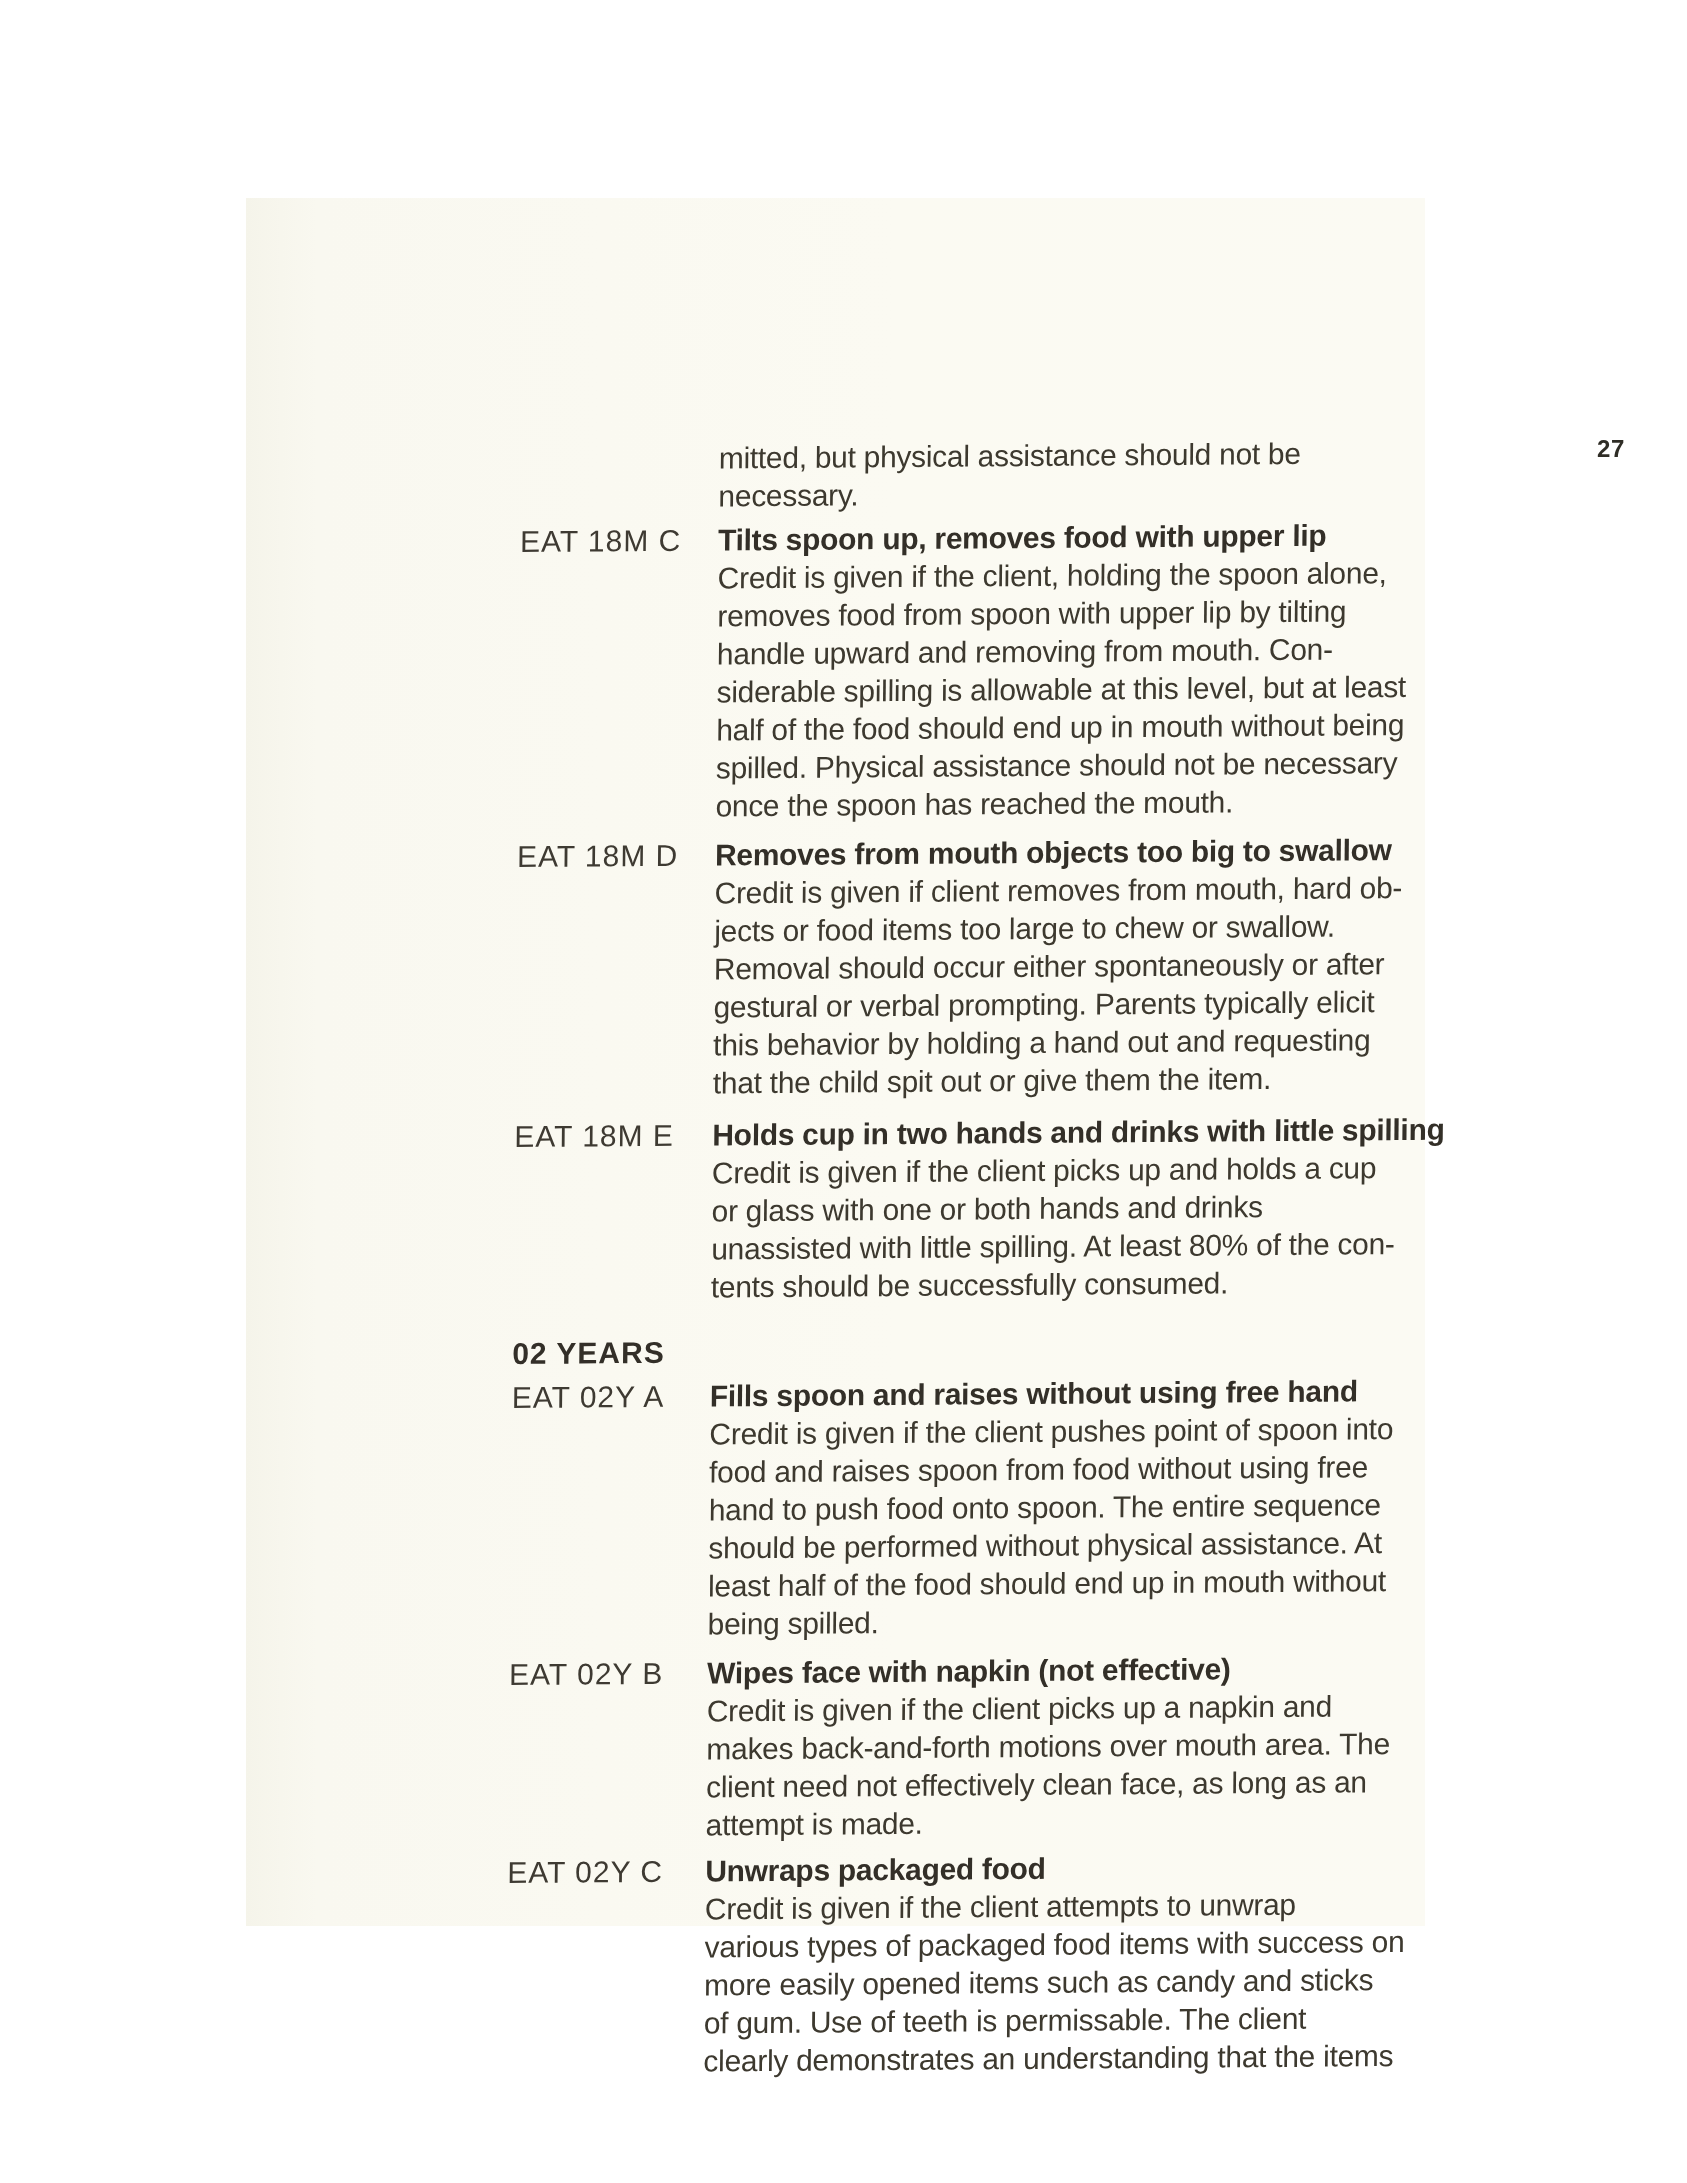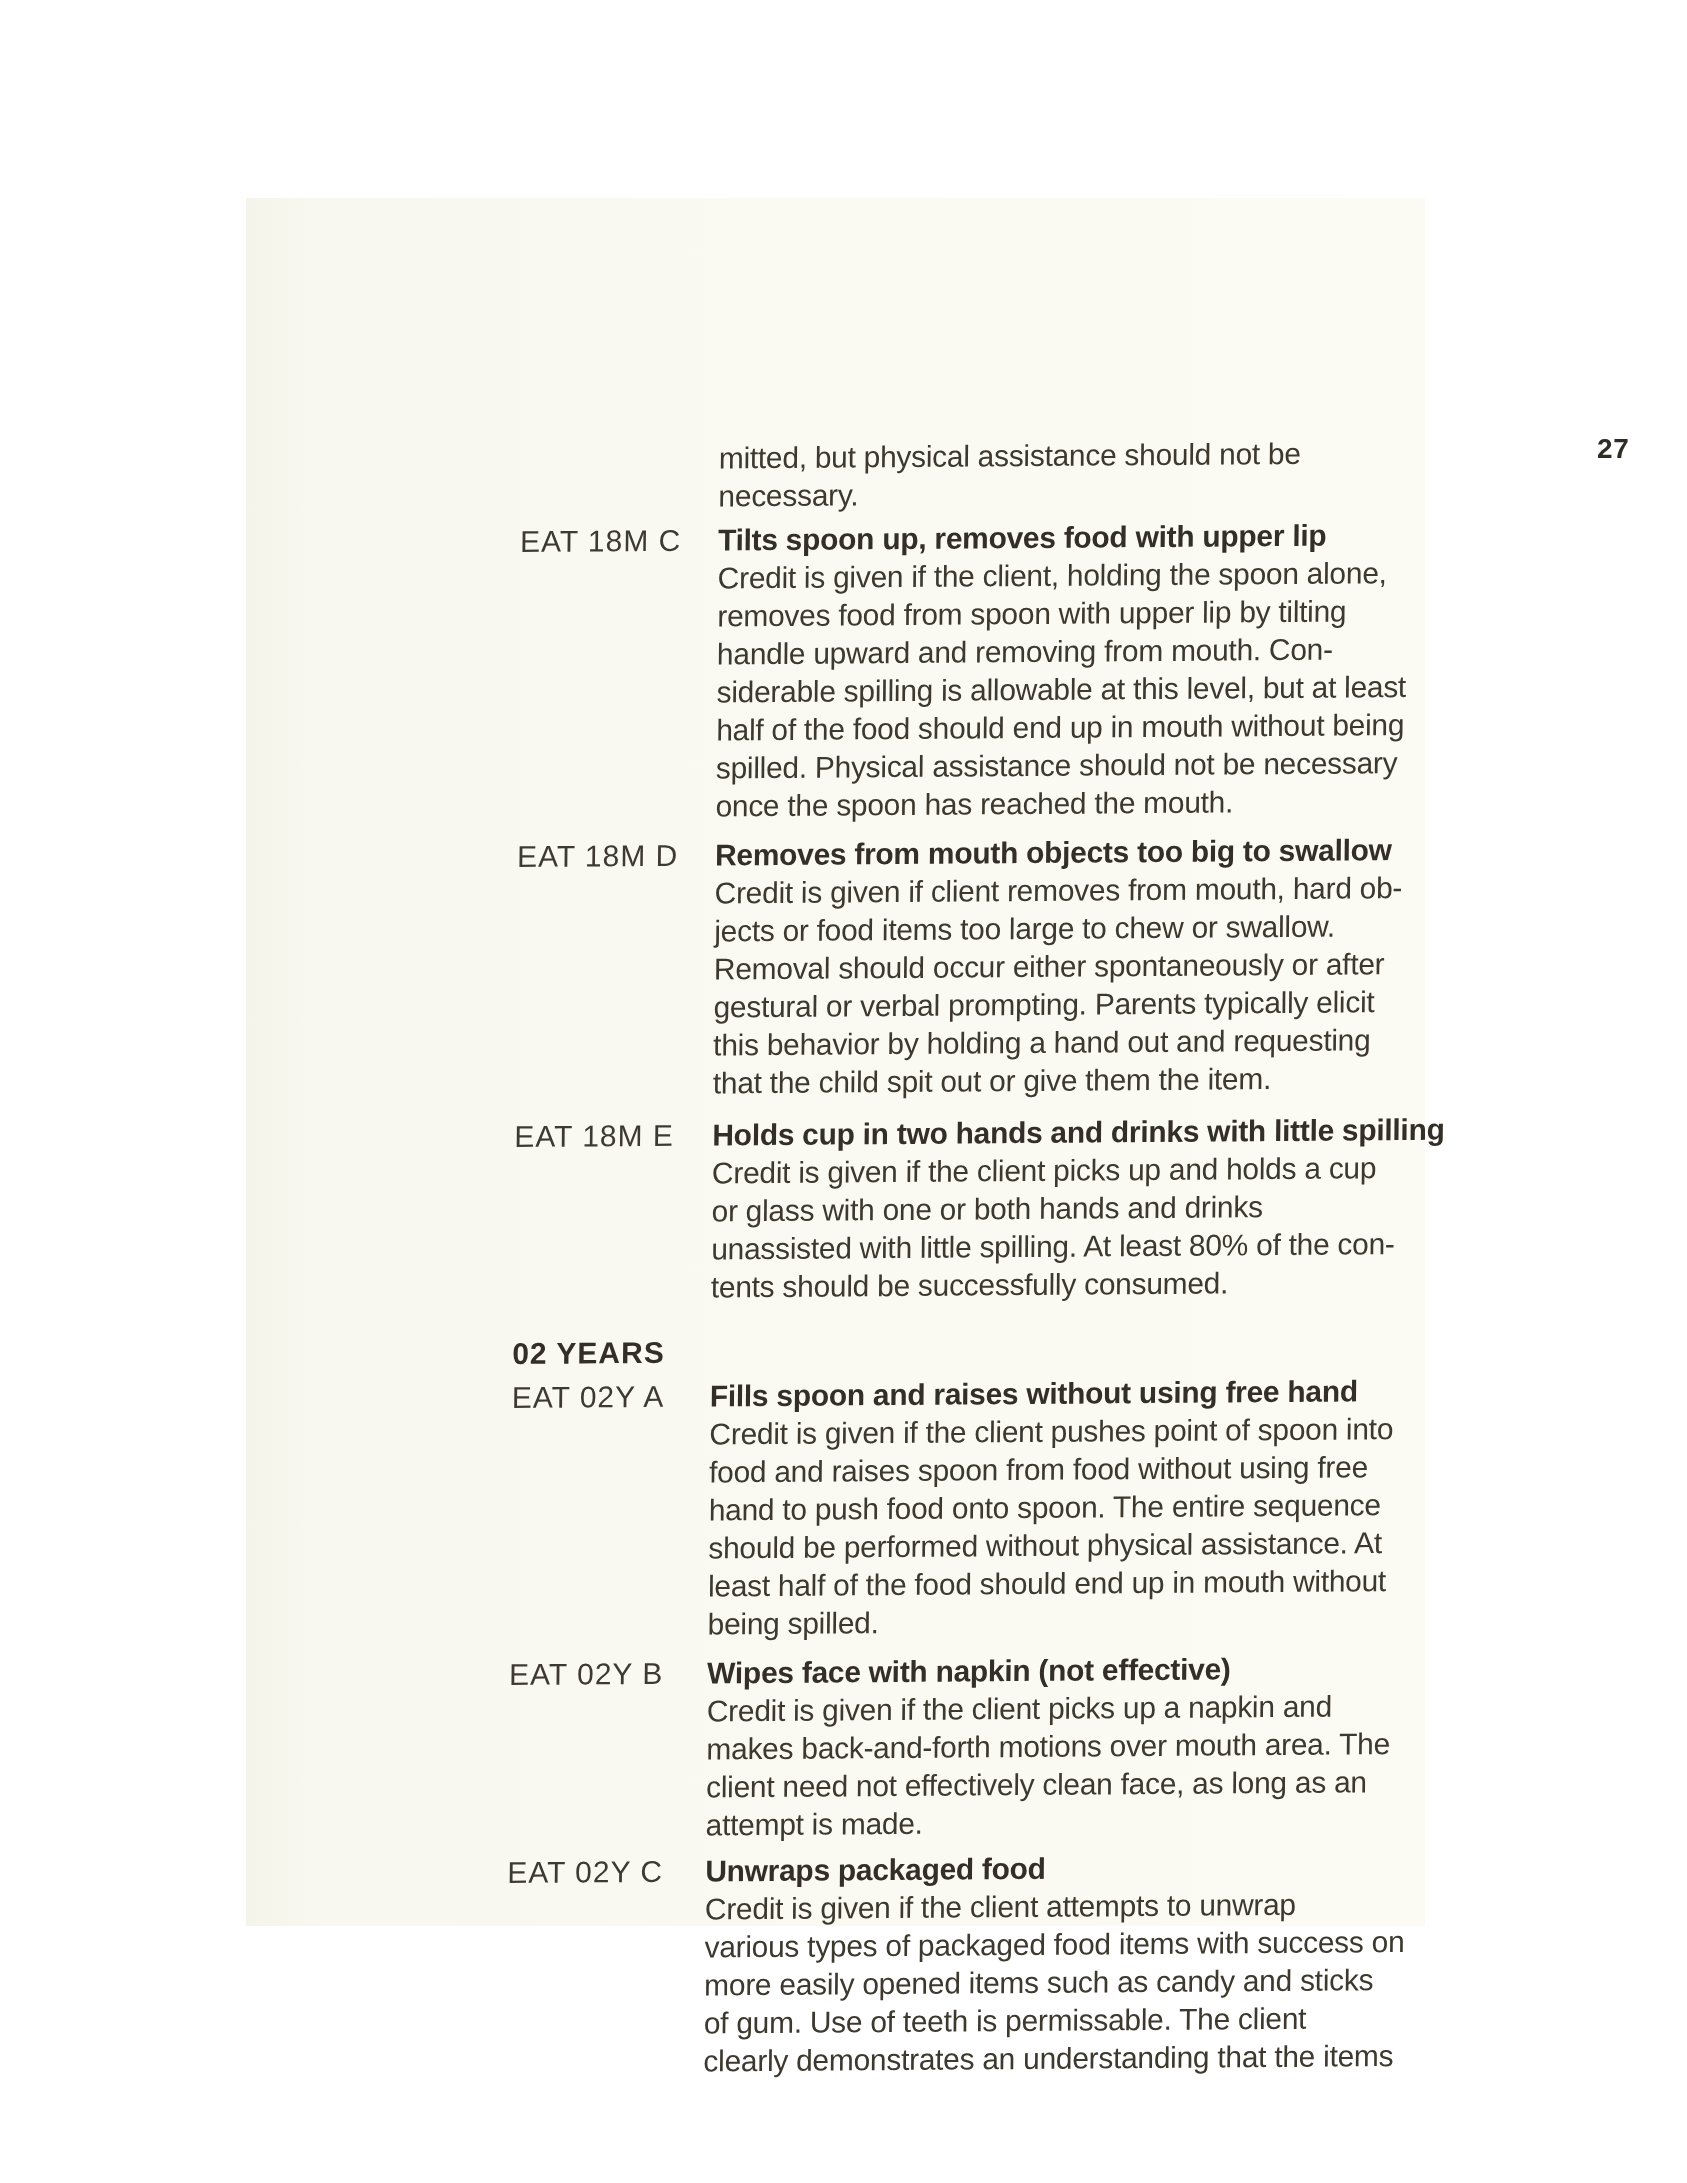--- a/index.html
+++ b/index.html
@@ -19,21 +19,21 @@
     left: 246px;
     top: 198px;
     width: 1179px;
     height: 1728px;
     background: linear-gradient(90deg, #f5f4ea 0%, #f9f8f0 6%, #fbfaf2 55%, #fbfaf3 100%);
   }
   .page-number {
     position: absolute;
     left: 1351px;
     top: 238px;
-    font-size: 28px;
+    font-size: 24px;
     line-height: 26.5px;
     font-weight: 700;
     color: #2f2d26;
     letter-spacing: 0.7px;
   }
   .content {
     position: absolute;
     left: 275px;
     top: 243px;
     width: 1125px;

